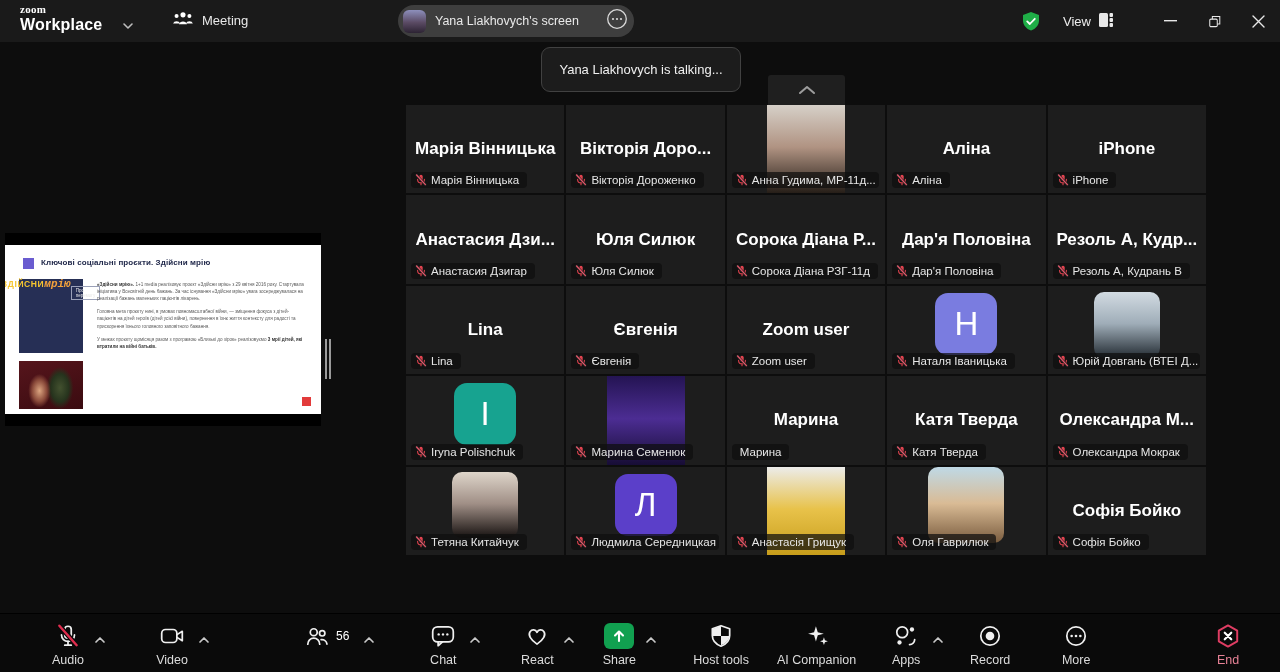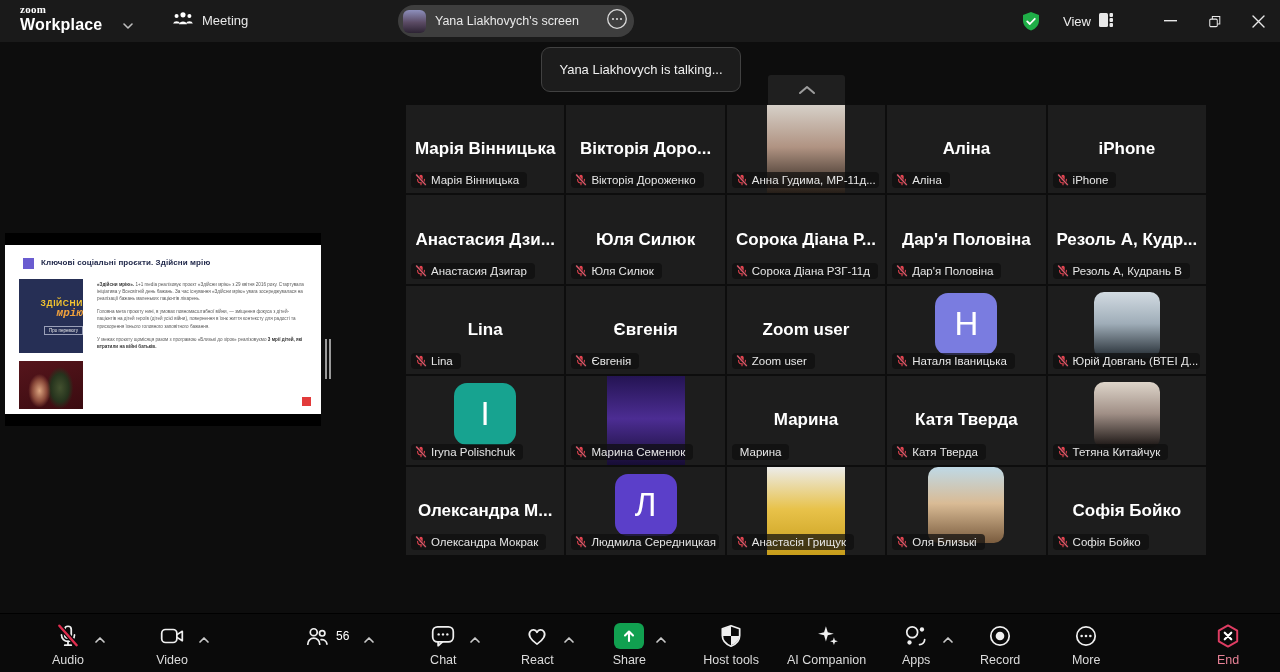--- a/index.html
+++ b/index.html
@@ -24,21 +24,21 @@
     border-radius:9px;display:flex;align-items:center;justify-content:center;color:#f0f0f0;font-size:13px;}
   
   #collapse{position:absolute;left:768px;top:75px;width:77px;height:30px;background:#1f1f1f;border-radius:3px 3px 0 0;
     display:flex;align-items:center;justify-content:center;}
   
   #thumb{position:absolute;left:5px;top:233px;width:316px;height:193px;background:#000;}
   #slide{position:absolute;left:0;top:12px;width:316px;height:169px;background:#fff;overflow:hidden;}
   .sl-bullet{position:absolute;left:18px;top:13px;width:11px;height:11px;background:#6a5cd0;}
   .sl-title{position:absolute;left:36px;top:13px;font-size:8px;font-weight:700;color:#20284a;letter-spacing:.1px;}
   .sl-card{position:absolute;left:14px;top:34px;width:64px;height:74px;background:#262f55;color:#fff;
-    display:flex;flex-direction:column;align-items:flex-end;justify-content:center;}
+    display:flex;flex-direction:row;align-items:flex-start;justify-content:center;}
   .sl-card .l1{font-size:8.5px;font-weight:800;color:#f6c62f;letter-spacing:.6px;}
   .sl-card .l2{font-size:11px;font-weight:700;font-style:italic;color:#f2a23c;margin-top:-1px;font-family:Liberation Mono, monospace;}
   .sl-card .cap{font-size:4.5px;color:#e8e8e8;border:1px solid #9aa0b8;padding:1px 4px;margin-top:7px;}
   .sl-photo{position:absolute;left:14px;top:116px;width:64px;height:48px;
     background:radial-gradient(16px 24px at 32% 62%,#dca580 0%,#8a4a3a 45%,rgba(0,0,0,0) 70%),
                radial-gradient(18px 28px at 64% 56%,#43512f 0%,#26331d 50%,rgba(0,0,0,0) 75%),
                linear-gradient(160deg,#56151c 0%,#3a0b10 100%);}
   .sl-text{position:absolute;left:92px;top:36px;width:208px;color:#5a5a5a;}
   .sl-text p{margin:0 0 6px 0;font-size:4.6px;line-height:1.55;}
   .sl-text b{color:#333;}
@@ -429,48 +429,48 @@
             <rect x="4.3" y="0.8" width="3.4" height="6" rx="1.7" fill="#e0434f"></rect>
             <path d="M2.6 5.4a3.4 3.4 0 0 0 6.8 0M6 8.8v2" stroke="#e0434f" stroke-width="1.1" stroke-linecap="round" fill="none"></path>
             <path d="M1.6 1l8.8 9.6" stroke="#262626" stroke-width="2.4" stroke-linecap="round"></path>
             <path d="M1.6 1l8.8 9.6" stroke="#e8566a" stroke-width="1.2" stroke-linecap="round"></path>
           </svg>
         </span>
         <span>Катя Тверда</span>
       </div>
     </div>
     <div class="tile">
+      <div class="cname">Олександра М...</div>
+      <div class="plabel">
+        <span style="display: flex;">
+          <svg width="12" height="12" viewBox="0 0 12 12" fill="none">
+            <rect x="4.3" y="0.8" width="3.4" height="6" rx="1.7" fill="#e0434f"></rect>
+            <path d="M2.6 5.4a3.4 3.4 0 0 0 6.8 0M6 8.8v2" stroke="#e0434f" stroke-width="1.1" stroke-linecap="round" fill="none"></path>
+            <path d="M1.6 1l8.8 9.6" stroke="#262626" stroke-width="2.4" stroke-linecap="round"></path>
+            <path d="M1.6 1l8.8 9.6" stroke="#e8566a" stroke-width="1.2" stroke-linecap="round"></path>
+          </svg>
+        </span>
+        <span>Олександра Мокрак</span>
+      </div>
+    </div>
+    <div class="tile">
       <div class="photo" style="height: 66px; width: 66px; background: linear-gradient(rgb(222, 213, 202) 0%, rgb(160, 143, 134) 48%, rgb(21, 16, 15) 100%);"></div>
       <div class="plabel">
         <span style="display: flex;">
           <svg width="12" height="12" viewBox="0 0 12 12" fill="none">
             <rect x="4.3" y="0.8" width="3.4" height="6" rx="1.7" fill="#e0434f"></rect>
             <path d="M2.6 5.4a3.4 3.4 0 0 0 6.8 0M6 8.8v2" stroke="#e0434f" stroke-width="1.1" stroke-linecap="round" fill="none"></path>
             <path d="M1.6 1l8.8 9.6" stroke="#262626" stroke-width="2.4" stroke-linecap="round"></path>
             <path d="M1.6 1l8.8 9.6" stroke="#e8566a" stroke-width="1.2" stroke-linecap="round"></path>
           </svg>
         </span>
         <span>Тетяна Китайчук</span>
       </div>
     </div>
     <div class="tile">
-      <div class="cname">Олександра М...</div>
-      <div class="plabel">
-        <span style="display: flex;">
-          <svg width="12" height="12" viewBox="0 0 12 12" fill="none">
-            <rect x="4.3" y="0.8" width="3.4" height="6" rx="1.7" fill="#e0434f"></rect>
-            <path d="M2.6 5.4a3.4 3.4 0 0 0 6.8 0M6 8.8v2" stroke="#e0434f" stroke-width="1.1" stroke-linecap="round" fill="none"></path>
-            <path d="M1.6 1l8.8 9.6" stroke="#262626" stroke-width="2.4" stroke-linecap="round"></path>
-            <path d="M1.6 1l8.8 9.6" stroke="#e8566a" stroke-width="1.2" stroke-linecap="round"></path>
-          </svg>
-        </span>
-        <span>Олександра Мокрак</span>
-      </div>
-    </div>
-    <div class="tile">
       <div class="avat" style="background: rgb(91, 63, 201);">Л</div>
       <div class="plabel">
         <span style="display: flex;">
           <svg width="12" height="12" viewBox="0 0 12 12" fill="none">
             <rect x="4.3" y="0.8" width="3.4" height="6" rx="1.7" fill="#e0434f"></rect>
             <path d="M2.6 5.4a3.4 3.4 0 0 0 6.8 0M6 8.8v2" stroke="#e0434f" stroke-width="1.1" stroke-linecap="round" fill="none"></path>
             <path d="M1.6 1l8.8 9.6" stroke="#262626" stroke-width="2.4" stroke-linecap="round"></path>
             <path d="M1.6 1l8.8 9.6" stroke="#e8566a" stroke-width="1.2" stroke-linecap="round"></path>
           </svg>
         </span>
@@ -495,21 +495,21 @@
       <div class="photo" style="height: 76px; width: 76px; background: linear-gradient(rgb(191, 217, 230) 0%, rgb(217, 187, 149) 48%, rgb(122, 92, 62) 100%);"></div>
       <div class="plabel">
         <span style="display: flex;">
           <svg width="12" height="12" viewBox="0 0 12 12" fill="none">
             <rect x="4.3" y="0.8" width="3.4" height="6" rx="1.7" fill="#e0434f"></rect>
             <path d="M2.6 5.4a3.4 3.4 0 0 0 6.8 0M6 8.8v2" stroke="#e0434f" stroke-width="1.1" stroke-linecap="round" fill="none"></path>
             <path d="M1.6 1l8.8 9.6" stroke="#262626" stroke-width="2.4" stroke-linecap="round"></path>
             <path d="M1.6 1l8.8 9.6" stroke="#e8566a" stroke-width="1.2" stroke-linecap="round"></path>
           </svg>
         </span>
-        <span>Оля Близькі</span>
+        <span>Оля Гаврилюк</span>
       </div>
     </div>
     <div class="tile">
       <div class="cname">Софія Бойко</div>
       <div class="plabel">
         <span style="display: flex;">
           <svg width="12" height="12" viewBox="0 0 12 12" fill="none">
             <rect x="4.3" y="0.8" width="3.4" height="6" rx="1.7" fill="#e0434f"></rect>
             <path d="M2.6 5.4a3.4 3.4 0 0 0 6.8 0M6 8.8v2" stroke="#e0434f" stroke-width="1.1" stroke-linecap="round" fill="none"></path>
             <path d="M1.6 1l8.8 9.6" stroke="#262626" stroke-width="2.4" stroke-linecap="round"></path>
@@ -584,21 +584,21 @@
       <div class="ico">
         <svg width="26" height="26" viewBox="0 0 24 24" fill="none">
           <path d="M12 19.5C5.8 15.3 3.6 11 5.6 8.1 7.4 5.5 10.7 6 12 8.6 13.3 6 16.6 5.5 18.4 8.1c2 2.9-.2 7.2-6.4 11.4z" stroke="#efefef" stroke-width="1.6" stroke-linecap="round" stroke-linejoin="round" fill="none"></path>
         </svg>
       </div>
       <span class="caret"><svg width="12" height="8" viewBox="0 0 12 8" fill="none">
           <path d="M2 6l4-4 4 4" stroke="#c9c9c9" stroke-width="1.7" stroke-linecap="round" stroke-linejoin="round"></path>
         </svg></span>
       <div class="lbl">React</div>
     </div>
-    <div class="tbi" style="margin-left: 48px;">
+    <div class="tbi" style="margin-left: 38px;">
       <div class="ico">
         <span class="sharebox" style="background:#11a050">
           <svg width="16" height="16" viewBox="0 0 16 16" fill="none">
             <path d="M8 13V4M4 7.5L8 3.5l4 4" stroke="#fff" stroke-width="2.1" stroke-linecap="round" stroke-linejoin="round"></path>
           </svg>
         </span>
       </div>
       <span class="caret"><svg width="12" height="8" viewBox="0 0 12 8" fill="none">
           <path d="M2 6l4-4 4 4" stroke="#c9c9c9" stroke-width="1.7" stroke-linecap="round" stroke-linejoin="round"></path>
         </svg></span>

